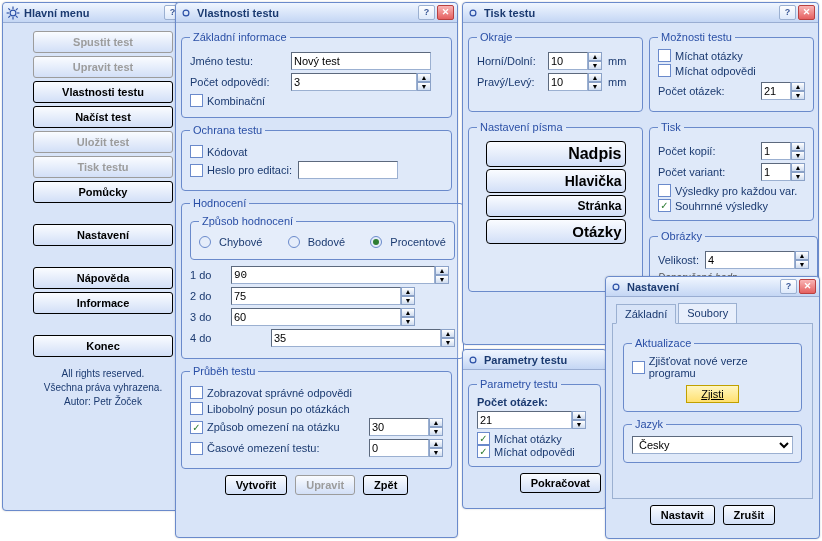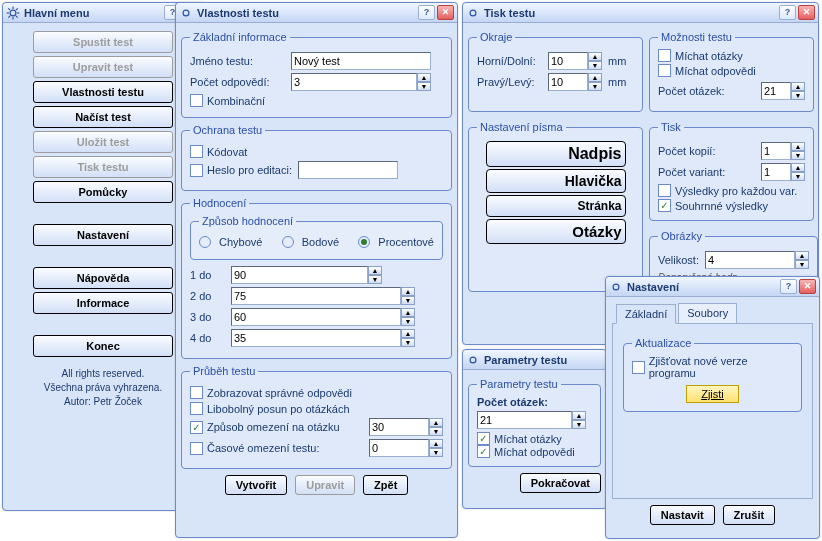--- a/index.html
+++ b/index.html
@@ -153,21 +153,21 @@
               <span class="circ">
                 <span class="dot"></span>
               </span>
               <span>Procentové</span>
             </label>
         </div>
       </fieldset>
       <div class="row">
           <span class="lbl" style="width:35px;">1 do</span>
           <span class="spinbox">
-            <input type="text" style="width: 137px;" value="90">
+            <input type="text" style="width: 204px; font-family: Liberation Mono, monospace;" value="90">
             <span class="spins">
               <div>▲</div>
               <div>▼</div>
             </span>
           </span>
         </div>
       <div class="row">
           <span class="lbl" style="width:35px;">2 do</span>
           <span class="spinbox">
             <input type="text" style="width: 170px;" value="75">
@@ -183,21 +183,21 @@
             <input type="text" style="width: 170px;" value="60">
             <span class="spins">
               <div>▲</div>
               <div>▼</div>
             </span>
           </span>
         </div>
       <div class="row">
           <span class="lbl" style="width:35px;">4 do</span>
           <span class="spinbox">
-            <input type="text" style="width: 170px;" value="35">
+            <input type="text" style="width: 170px; margin-left: 40px;" value="35">
             <span class="spins">
               <div>▲</div>
               <div>▼</div>
             </span>
           </span>
         </div>
     </fieldset>
     <fieldset class="group">
       <legend>Průběh testu</legend>
       <div class="row">
@@ -413,19 +413,23 @@
     </div>
     <div class="tabbody" style="height:175px;">
       <fieldset class="group">
         <legend>Aktualizace</legend>
         <label class="checkbox">
             <span class="box"></span>
             <span>Zjišťovat nové verze programu</span>
           </label>
         <div style="text-align:center;margin-top:6px;"><button class="zjisti">Zjisti</button></div>
       </fieldset>
+      <fieldset class="group">
+        <legend>Jazyk</legend>
+        <select style="width:100%;"><option>Česky</option></select>
+      </fieldset>
     </div>
     <div class="row" style="justify-content:center;gap:8px;margin-top:6px;">
       <button class="smallbtn">Nastavit</button>
       <button class="smallbtn">Zrušit</button>
     </div>
   </div>
 </div>
 
 </body></html>

